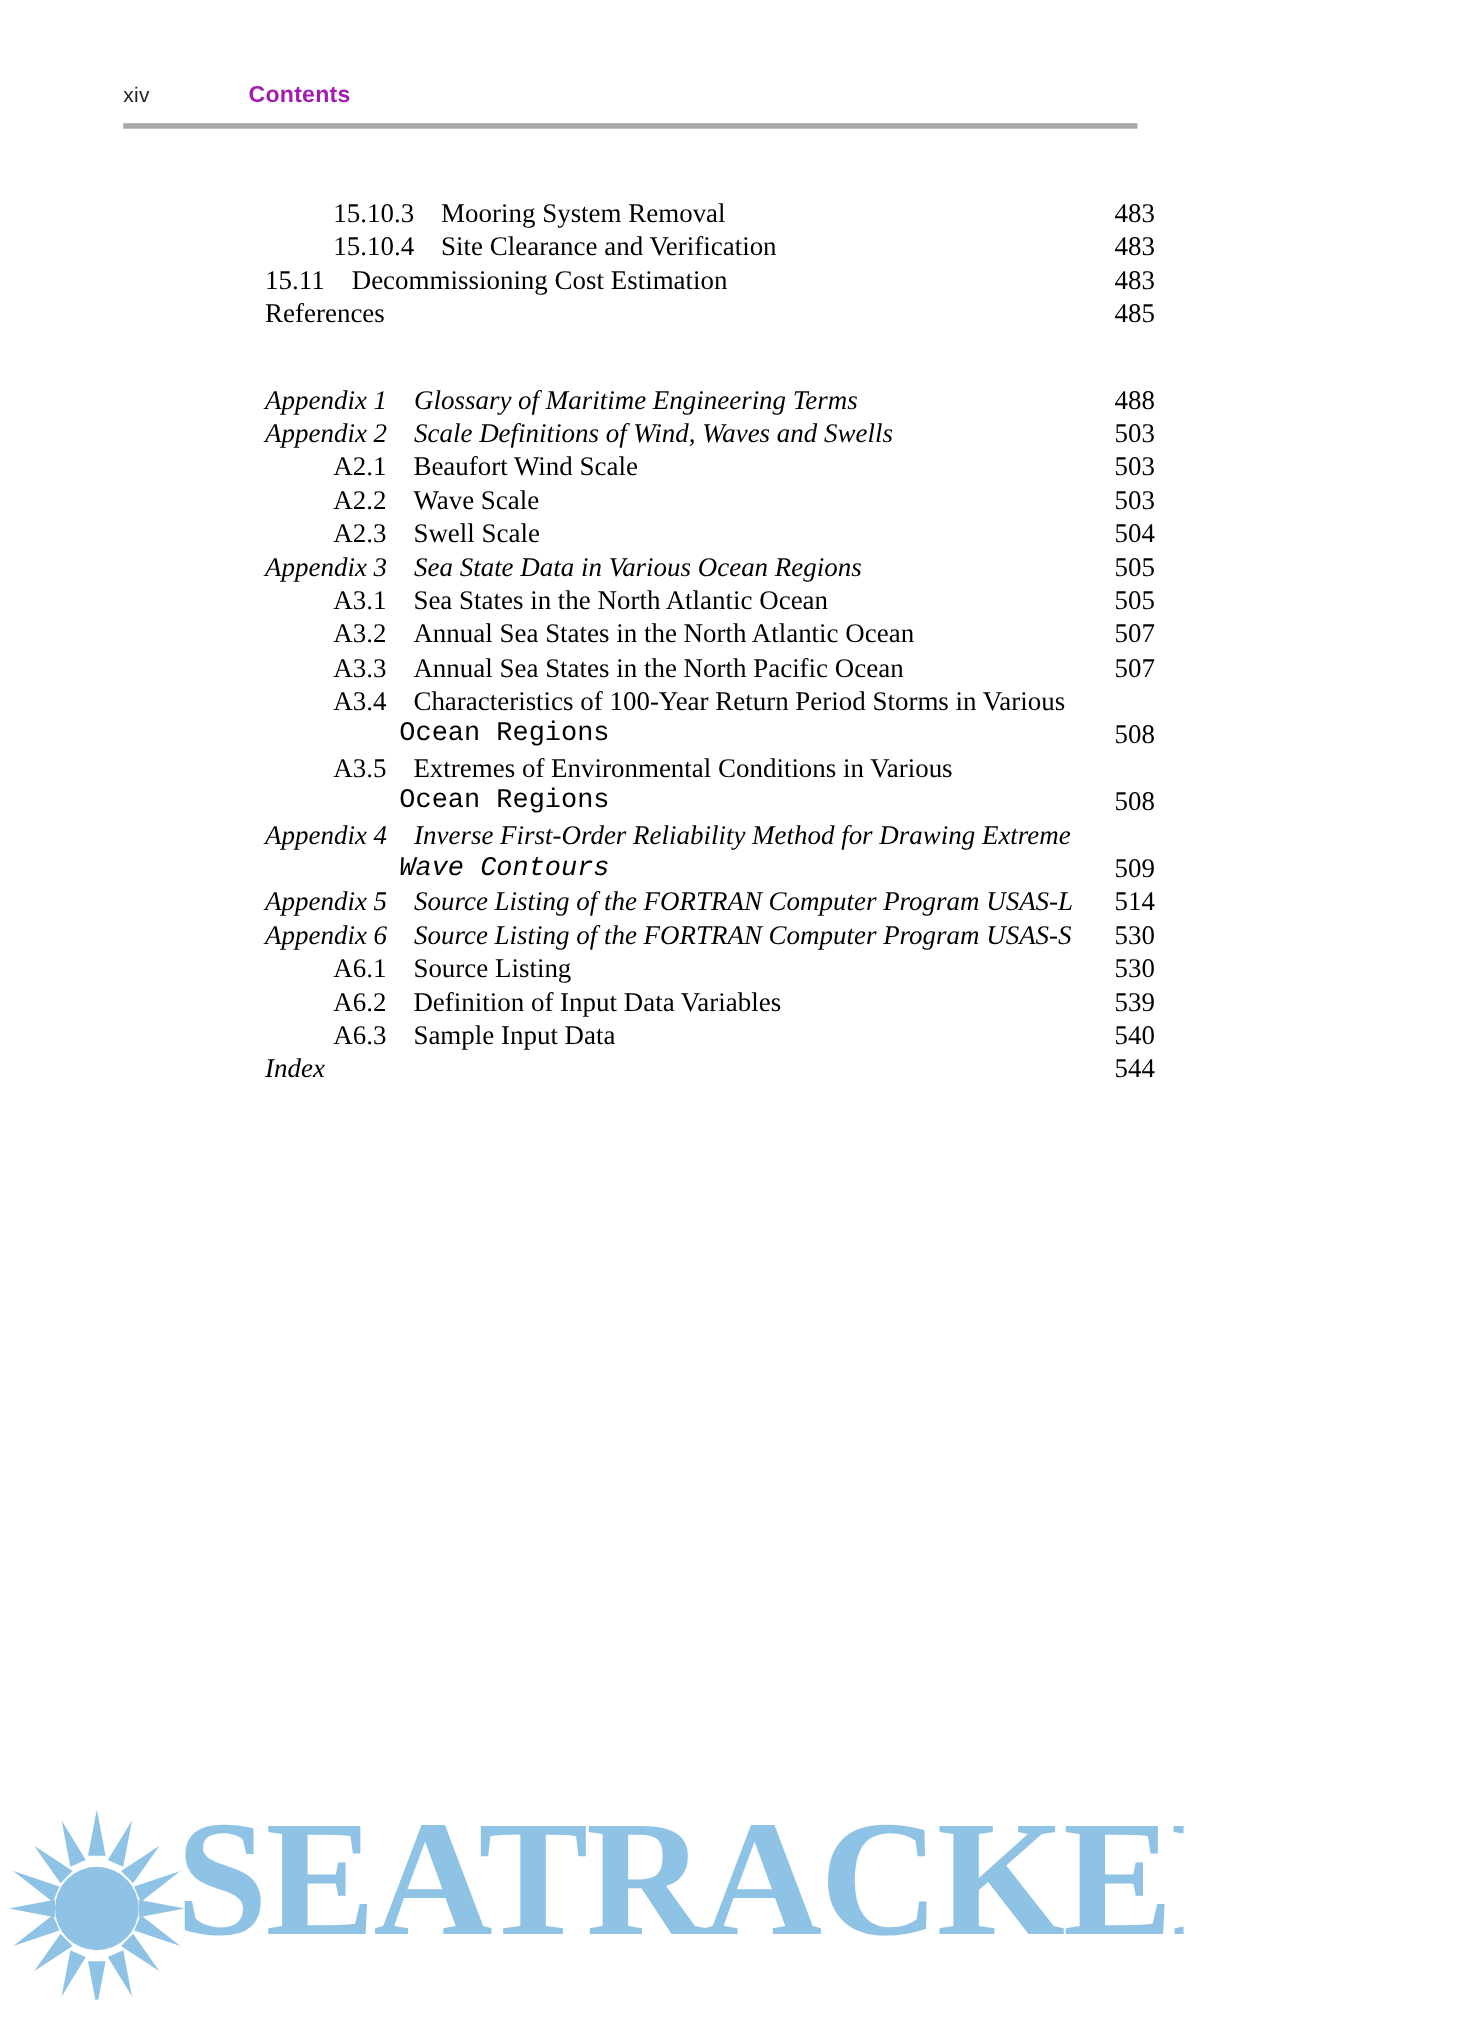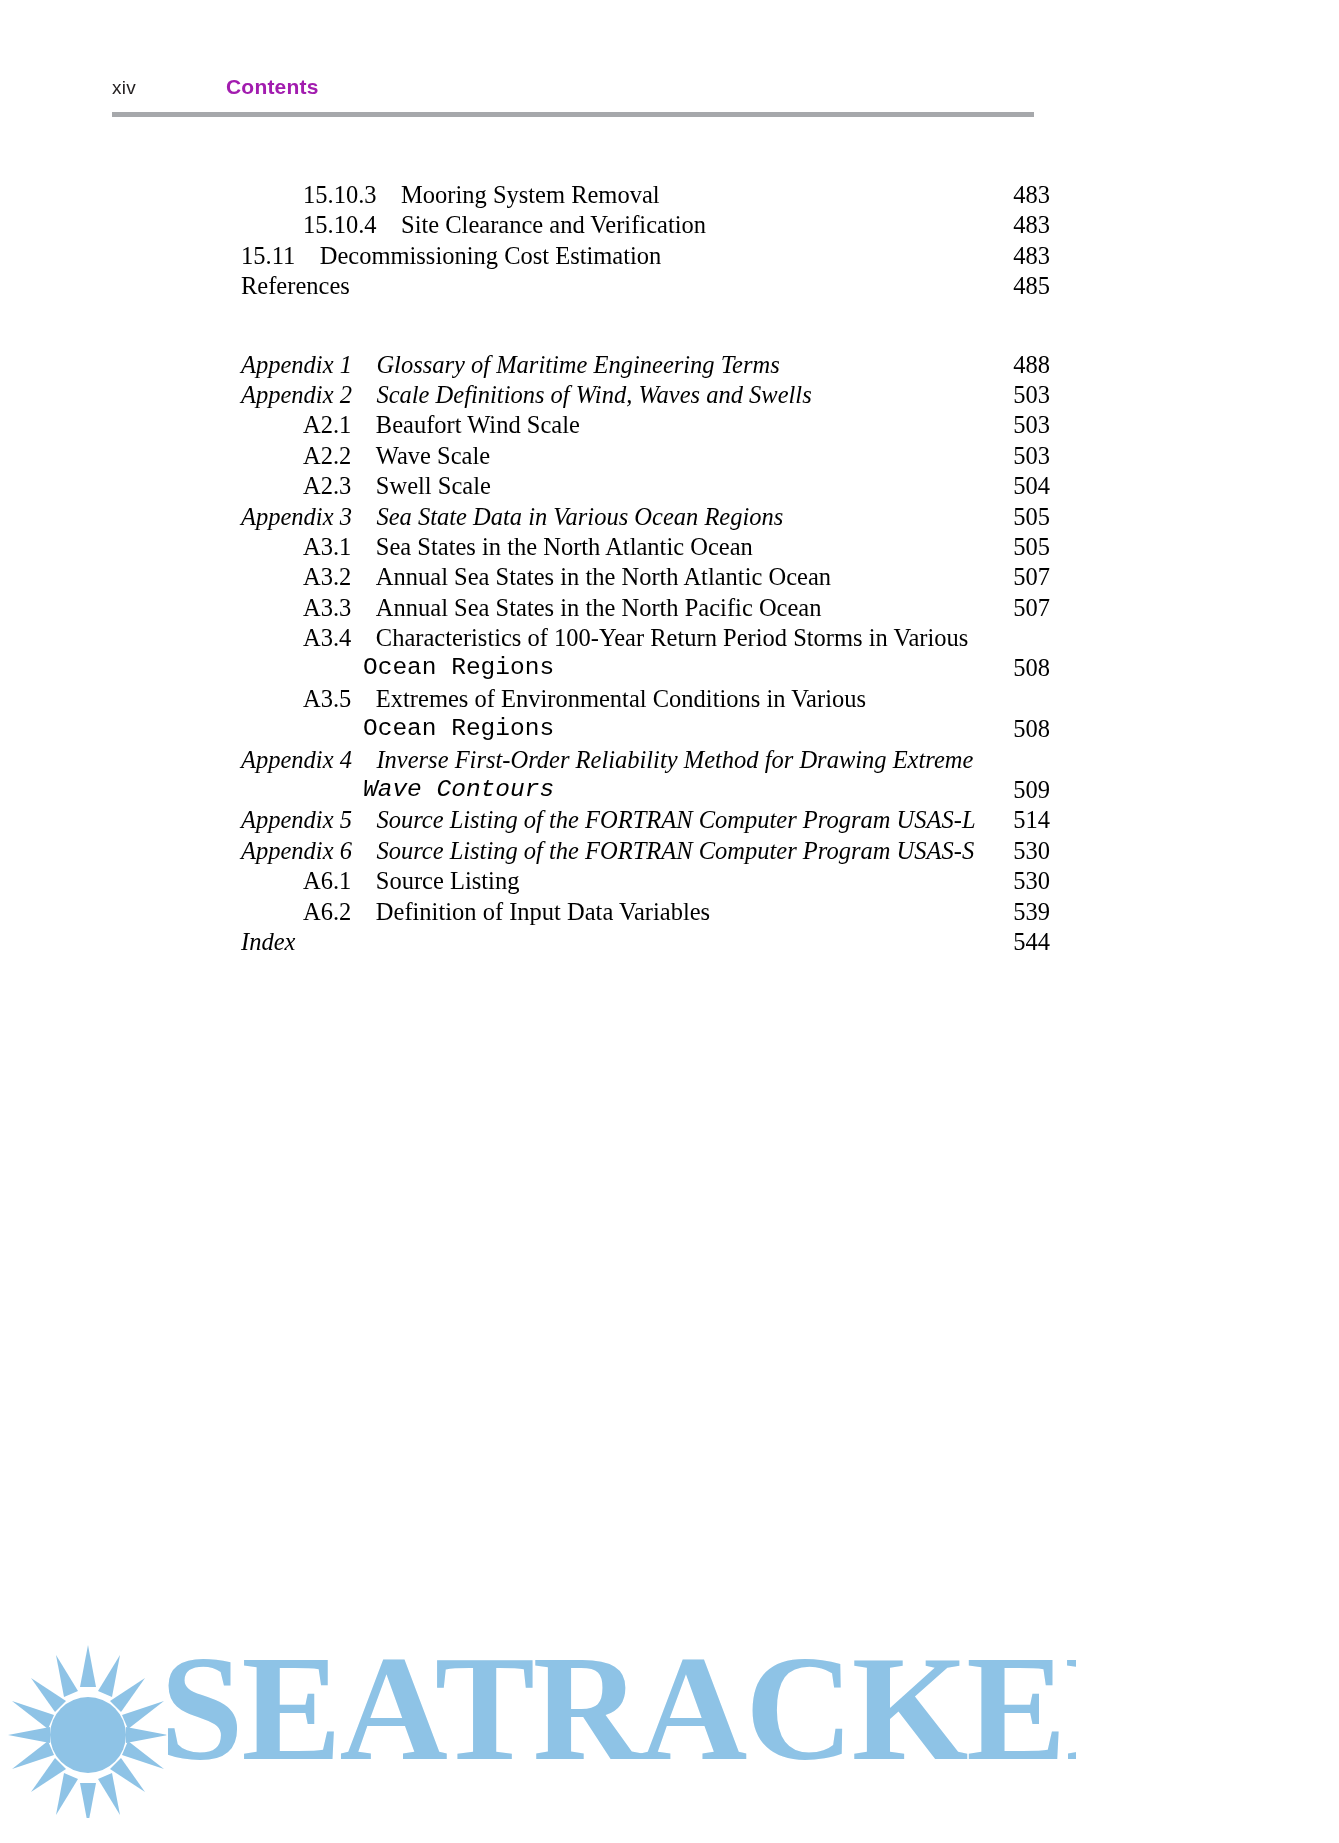--- a/index.html
+++ b/index.html
@@ -221,20 +221,24 @@
         <div class="label ital"><span class="num">Appendix 6</span>  <span class="txt">Source Listing of the FORTRAN Computer Program USAS-S</span></div>
         <div class="page-no">530</div>
       </div>
       <div class="entry lvl2">
         <div class="label"><span class="num">A6.1</span>  <span class="txt">Source Listing</span></div>
         <div class="page-no">530</div>
       </div>
       <div class="entry lvl2">
         <div class="label"><span class="num">A6.2</span>  <span class="txt">Definition of Input Data Variables</span></div>
         <div class="page-no">539</div>
+      </div>
+      <div class="entry lvl2">
+        <div class="label"><span class="num">A6.3</span>  <span class="txt">Sample Input Data</span></div>
+        <div class="page-no">540</div>
       </div>
       <div class="entry lvl0">
         <div class="label ital"><span class="txt">Index</span></div>
         <div class="page-no">544</div>
       </div>
     </div>
 
   <div class="watermark">
     <svg class="wm-sun" width="160" height="175" viewBox="0 0 160 175">
       <g fill="#8ec3e6">

